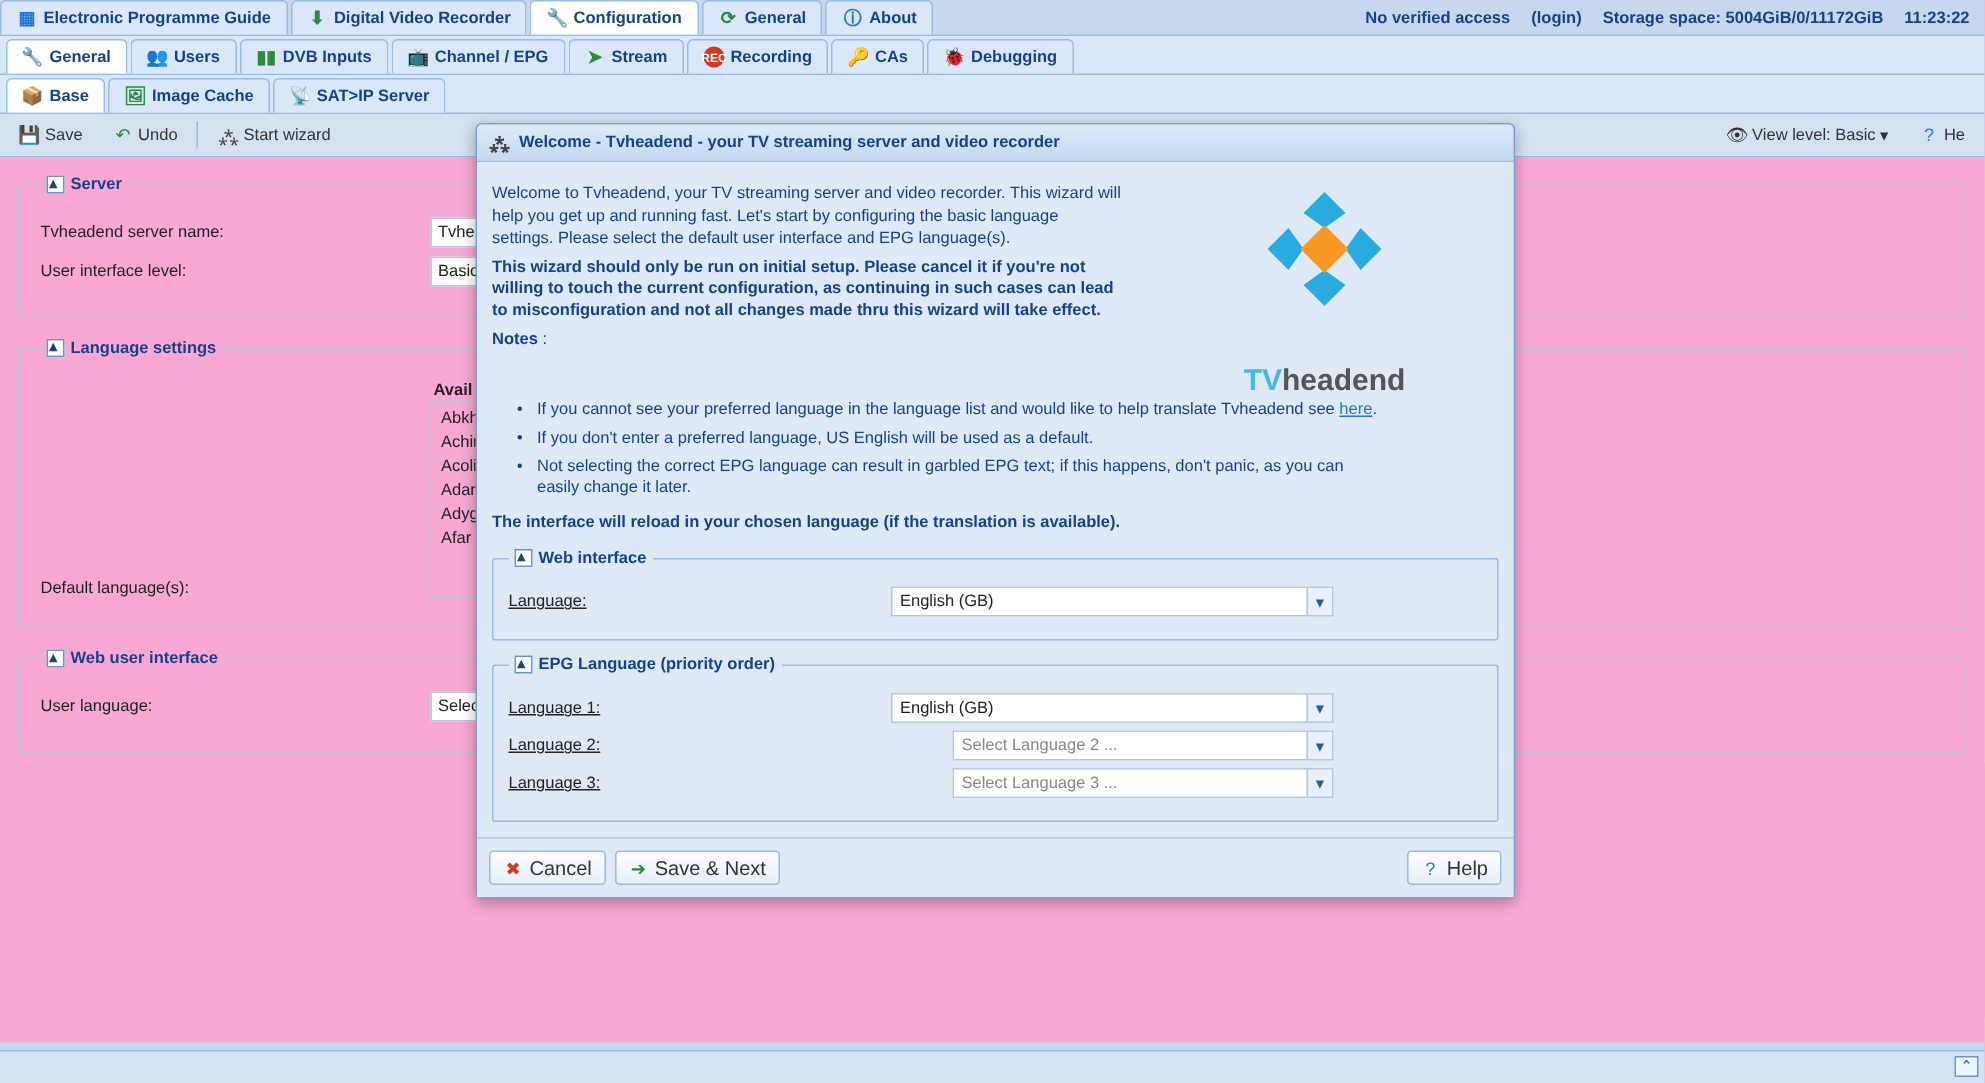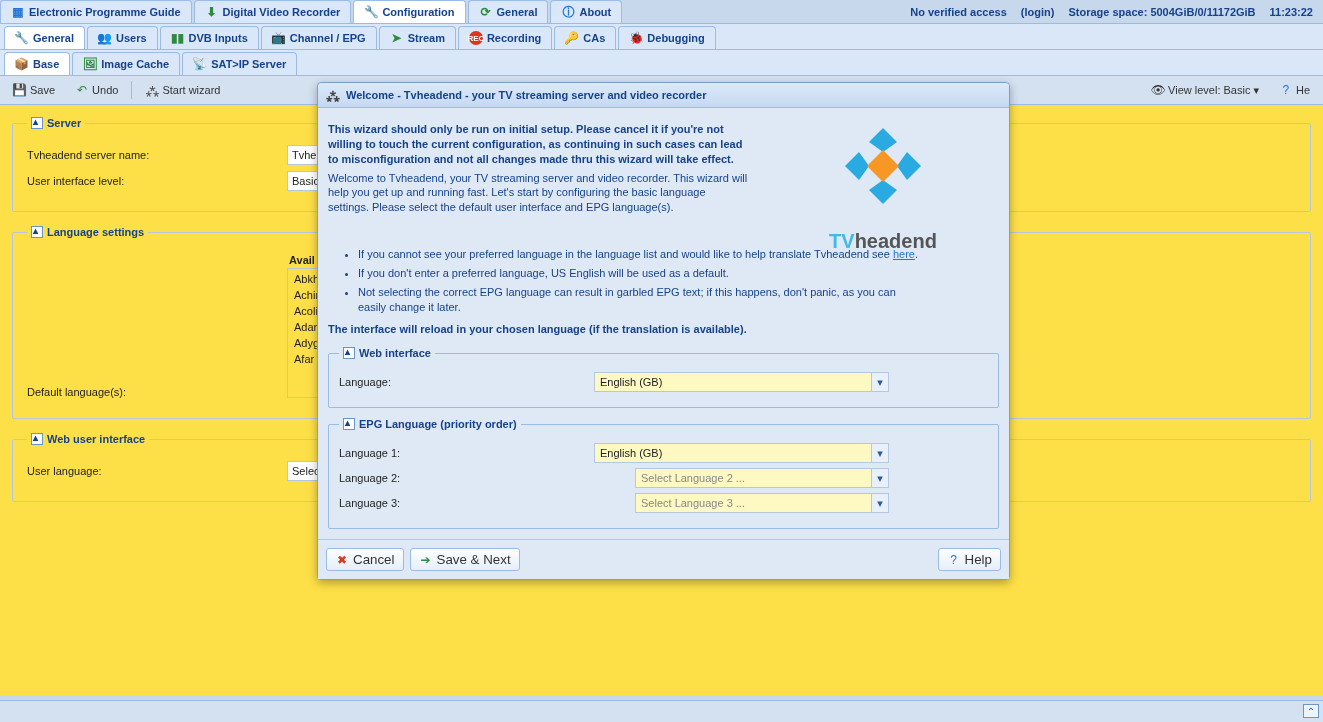--- a/index.html
+++ b/index.html
@@ -26,21 +26,21 @@
 .tabs2 .tab, .tabs3 .tab { display:flex; align-items:center; gap:4px; padding:4px 10px; background:#d9e7f8; border:1px solid #99bbe8; border-bottom:none; border-top-left-radius:4px; border-top-right-radius:4px; margin-right:2px; cursor:pointer; color:#15428b; font-weight:bold;}
 .tabs2 .tab.active, .tabs3 .tab.active { background:#ffffff; }
 
 
 .toolbar { display:flex; align-items:center; gap:6px; padding:4px 6px; background:#d3e1f1; border-bottom:1px solid #99bbe8; }
 .toolbar .btn { display:flex; align-items:center; gap:3px; padding:2px 6px; border:1px solid transparent; border-radius:3px; cursor:pointer; color:#333; }
 .toolbar .sep { width:1px; height:18px; background:#99bbe8; }
 .toolbar .spacer { flex:1; }
 
 
-.content { background:#fde047; height:590px; padding:12px; position:relative; overflow:hidden; }
+.content { background:#f9a8d4; height:590px; padding:12px; position:relative; overflow:hidden; }
 
 .fieldset { border:1px solid #b5c8df; border-radius:2px; padding:10px 14px 14px 14px; margin-bottom:14px;}
 .fieldset legend { padding:0 4px; font-weight:bold; color:#15428b; display:flex; align-items:center; gap:4px;}
 .fieldset .row { display:flex; align-items:center; margin:6px 0; }
 .fieldset .row .lbl { width:260px; color:#222; }
 .input { border:1px solid #b5c8df; background:#fff; padding:3px 4px; font:inherit; color:#222; width:100px;}
 .langlist { border:1px solid #b5c8df; width:200px; height:130px; padding:2px; overflow:hidden; }
 .langlist div { padding:2px 4px; color:#222; }
 
 
@@ -52,31 +52,31 @@
 }
 .modal-header { display:flex; align-items:center; gap:6px; padding:5px 8px; color:#15428b; font-weight:bold; background:linear-gradient(#dce9f9,#c5d9f1); border-bottom:1px solid #99bbe8; border-top-left-radius:4px; border-top-right-radius:4px;}
 .modal-body { background:#dfe9f6; padding:10px; max-height:460px; overflow:hidden; }
 .modal-body p { color:#15428b; margin:4px 0; line-height:1.35;}
 .modal-body b { font-weight:bold;}
 .modal-body ul { margin:4px 0 8px 30px; }
 .modal-body li { color:#15428b; margin:4px 0; line-height:1.35;}
 .modal .fs { border:1px solid #99bbe8; background:#dfe9f6; border-radius:2px; padding:8px 10px 10px 10px; margin-top:10px;}
 .modal .fs legend { padding:0 4px; font-weight:bold; color:#15428b; display:flex; align-items:flex-end; gap:4px;}
 .modal .combo { display:flex; align-items:center; margin:5px 0;}
-.modal .combo .lbl { width:255px; color:#222;}
+.modal .combo .lbl { width:255px; color:#222;text-decoration:underline;}
 .combo-field { display:flex; width:295px;}
-.combo-field input { flex:1; border:1px solid #b5c8df; border-right:none; padding:3px 5px; font:inherit; color:#222; background:#fef9c3;}
+.combo-field input { flex:1; border:1px solid #b5c8df; border-right:none; padding:3px 5px; font:inherit; color:#222; background:#ffffff;}
 .combo-field input.placeholder { color:#888;margin-left:41px;}
 .combo-field .trigger { width:18px; border:1px solid #b5c8df; background:#e8f0fb; display:flex; align-items:center; justify-content:center; cursor:pointer; color:#2a5b9a;}
 .modal-footer { display:flex; align-items:center; gap:6px; padding:8px; background:#dfe9f6; border-top:1px solid #b5c8df;}
 .xbtn { display:flex; align-items:center; gap:4px; padding:3px 8px; border:1px solid #99bbe8; border-radius:3px; background:linear-gradient(#fefefe,#e6eefb); cursor:pointer; color:#333;}
 .modal-footer .spacer{flex:1;}
 
 .logo { position:absolute; right:26px; top:10px; width:200px; text-align:center;}
-.logo .txt { font-size:20px; color:#3fbaea; font-weight:bold; margin-top:0;}
+.logo .txt { font-size:20px; color:#3fbaea; font-weight:bold; margin-top:12px;}
 .logo .txt .o { color:#f89824;}
 
 .collapse-caret { display:inline-block; width:12px; height:12px; background:#fff; border:1px solid #6b94c9; position:relative;}
 .collapse-caret::after{ content:"▴"; position:absolute; top:-2px; left:1px; font-size:10px; color:#15428b;}
 
 
 .bottombar { position:absolute; left:0; right:0; bottom:0; height:22px; background:#d3e1f1; border-top:1px solid #99bbe8;}
 .bottombar .exp { position:absolute; right:4px; top:3px; width:16px; height:14px; border:1px solid #6b94c9; background:#eef4fc; display:flex; align-items:center; justify-content:center; color:#2a5b9a; font-size:10px; cursor:pointer;}
 
 .icon { width:14px; height:14px; display:inline-flex; align-items:center; justify-content:center; font-size:12px;}
@@ -260,23 +260,24 @@
           <polygon points="0,-38 14,-24 0,-14 -14,-24" fill="#29abe2"></polygon>
           <polygon points="38,0 24,14 14,0 24,-14" fill="#29abe2"></polygon>
           <polygon points="0,38 -14,24 0,14 14,24" fill="#29abe2"></polygon>
           <polygon points="-38,0 -24,-14 -14,0 -24,14" fill="#29abe2"></polygon>
           <polygon points="0,-16 16,0 0,16 -16,0" fill="#f89824"></polygon>
         </g>
       </svg>
       <div class="txt"><span>TV</span><span class="o" style="color:#555;">headend</span></div>
     </div>
     <div style="width:420px;">
-      <p><b>This wizard should only be run on initial setup. Please cancel it if you're not willing to touch the current configuration, as continuing in such cases can lead to misconfiguration and not all changes made thru this wizard will take effect.</b></p>
       <p><span>Welcome to Tvheadend, your TV streaming server and video recorder.</span>
       <span>This wizard will help you get up and running fast. Let's start by configuring the basic language settings. Please select the default user interface and EPG language(s).</span></p>
+      <p><b>This wizard should only be run on initial setup. Please cancel it if you're not willing to touch the current configuration, as continuing in such cases can lead to misconfiguration and not all changes made thru this wizard will take effect.</b></p>
+      <p><b>Notes</b> :</p>
     </div>
     <ul style="width:560px;margin-top:32px;">
       <li><span>If you cannot see your preferred language in the language list and would like to help translate Tvheadend see </span><a class="link">here</a>.</li>
       <li>If you don't enter a preferred language, US English will be used as a default.</li>
       <li>Not selecting the correct EPG language can result in garbled EPG text; if this happens, don't panic, as you can easily change it later.</li>
     </ul>
     <p><b>The interface will reload in your chosen language (if the translation is available).</b></p>
 
     <fieldset class="fs">
       <legend>

